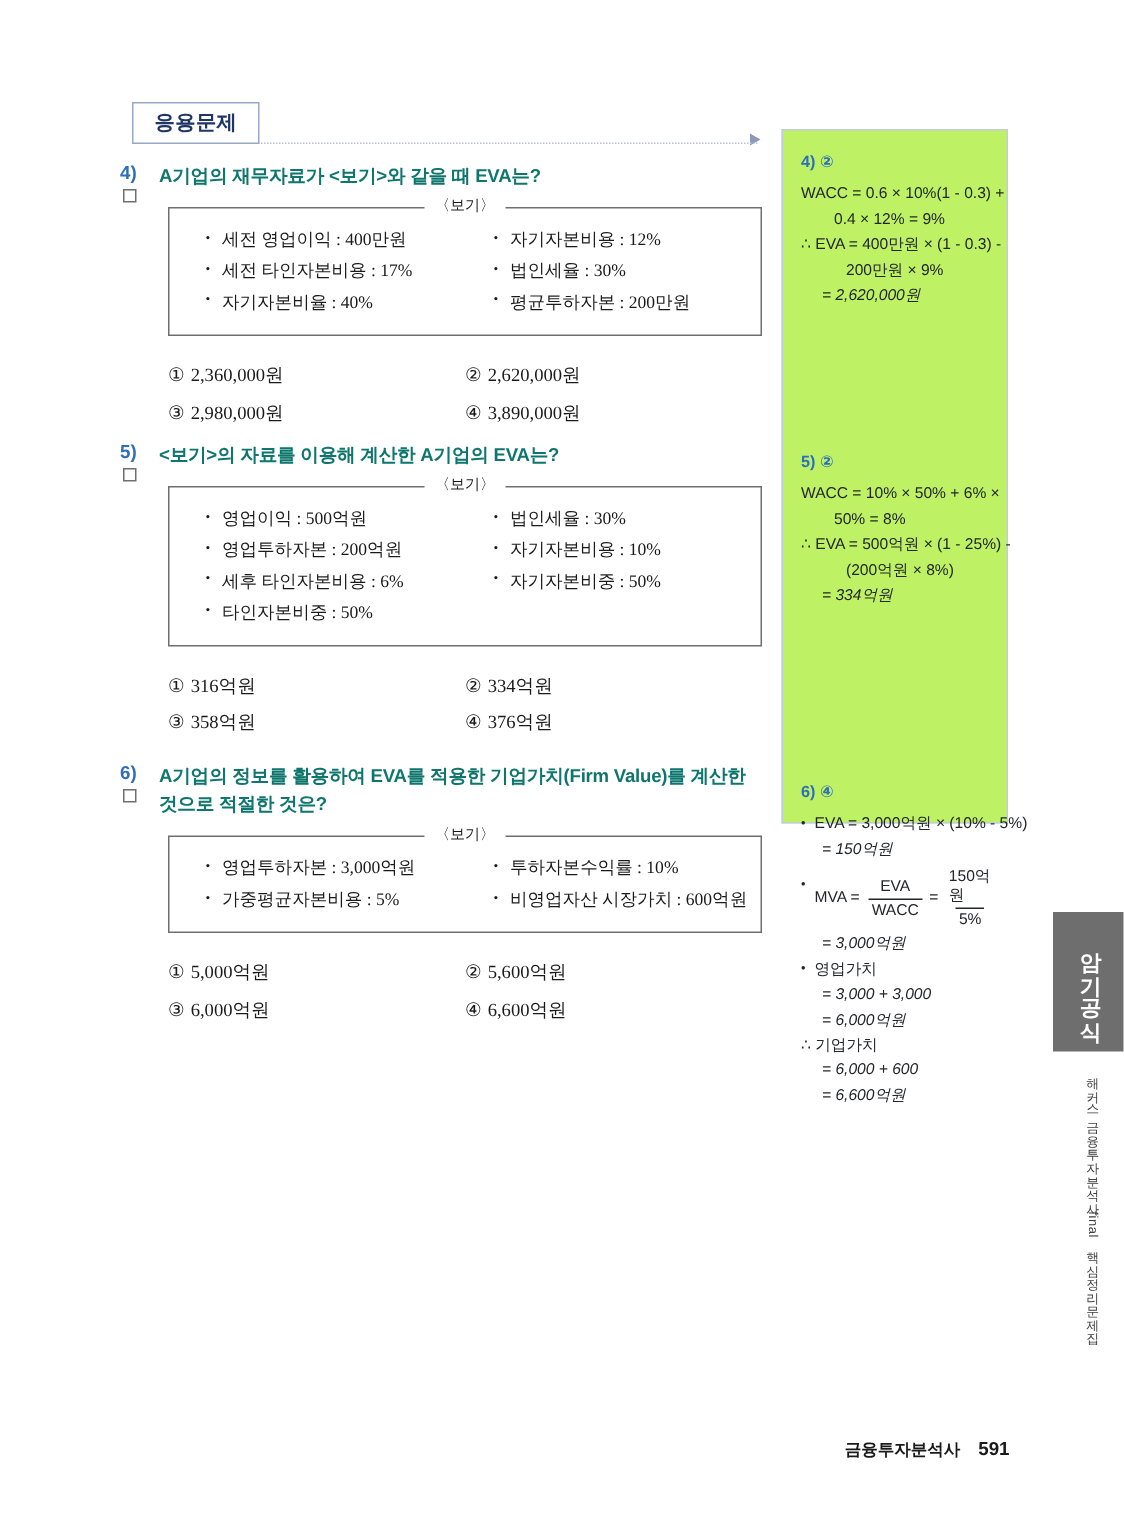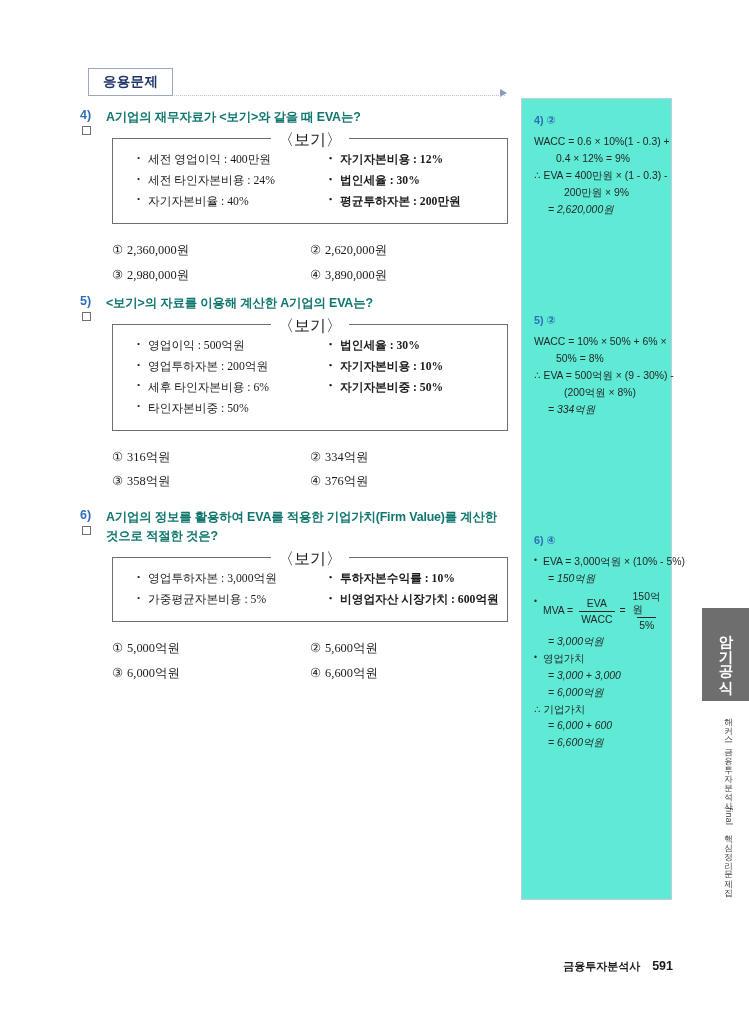--- a/index.html
+++ b/index.html
@@ -113,31 +113,31 @@
     display: flex;
     position: relative;
   }
   .bogi-label {
     position: absolute;
     top: -9px;
     left: 50%;
     transform: translateX(-50%);
     background: #ffffff;
     padding: 0 7px;
-    font-size: 16px;
+    font-size: 10px;
     color: #1a1a1a;
     font-family: "Liberation Serif", "DejaVu Serif", serif;
     white-space: nowrap;
     z-index: 2;
   }
   .bogi-col {
     flex: 1;
     padding-left: 16px;
   }
-  .bogi-col.right { padding-left: 22px; font-weight: bold; }
+  .bogi-col.right { padding-left: 22px; }
   .bogi-item {
     font-size: 11.7px;
     line-height: 1.78;
     font-family: "Liberation Serif", "DejaVu Serif", serif;
     color: #1a1a1a;
     position: relative;
     padding-left: 11px;
     white-space: nowrap;
   }
   .bogi-item::before {
@@ -164,24 +164,24 @@
     font-family: "Liberation Serif", "DejaVu Serif", serif;
     color: #1a1a1a;
     white-space: nowrap;
   }
   .choice .mark { margin-right: 4px; }
 
   
   .answer-panel {
     position: absolute;
     left: 521px;
-    top: 98px;
+    top: 86px;
     width: 151px;
-    height: 802px;
-    background: #5eead4;
+    height: 463px;
+    background: #bef264;
     border: 1px solid #c3ccdc;
   }
   .answer-block {
     position: absolute;
     left: 12px;
     width: 132px;
     font-size: 10.4px;
     line-height: 1.62;
     color: #232629;
   }
@@ -306,21 +306,21 @@
   <div class="question" style="top:108px;">
     <div class="q-num">4)</div>
     <div class="q-check"></div>
     <div class="q-text">A기업의 재무자료가 &lt;보기&gt;와 같을 때 EVA는?</div>
 
     <div class="bogi-wrap">
       <div class="bogi-box">
         <div class="bogi-label">〈보기〉</div>
         <div class="bogi-col">
           <div class="bogi-item">세전 영업이익 : 400만원</div>
-          <div class="bogi-item">세전 타인자본비용 : 24%</div>
+          <div class="bogi-item">세전 타인자본비용 : 17%</div>
           <div class="bogi-item">자기자본비율 : 40%</div>
         </div>
         <div class="bogi-col right">
           <div class="bogi-item">자기자본비용 : 12%</div>
           <div class="bogi-item">법인세율 : 30%</div>
           <div class="bogi-item">평균투하자본 : 200만원</div>
         </div>
       </div>
     </div>
 
@@ -397,21 +397,21 @@
       <div class="ans-line indent1">0.4 × 12% = 9%</div>
       <div class="ans-line">∴ EVA = 400만원 × (1 - 0.3) -</div>
       <div class="ans-line indent2">200만원 × 9%</div>
       <div class="ans-line indent3">= 2,620,000원</div>
     </div>
 
     <div class="answer-block" style="top:213px;">
       <div class="ans-head">5) ②</div>
       <div class="ans-line">WACC = 10% × 50% + 6% ×</div>
       <div class="ans-line indent1">50% = 8%</div>
-      <div class="ans-line">∴ EVA = 500억원 × (9 - 30%) -</div>
+      <div class="ans-line">∴ EVA = 500억원 × (1 - 25%) -</div>
       <div class="ans-line indent2">(200억원 × 8%)</div>
       <div class="ans-line indent3">= 334억원</div>
     </div>
 
     <div class="answer-block" style="top:433px;">
       <div class="ans-head">6) ④</div>
       <div class="ans-line bullet">EVA = 3,000억원 × (10% - 5%)</div>
       <div class="ans-line indent3">= 150억원</div>
 
       <div class="frac-row">

